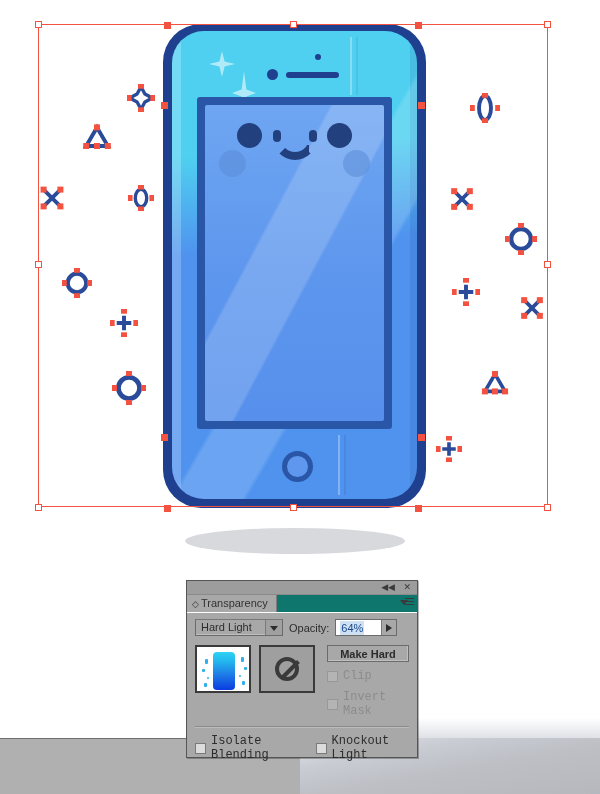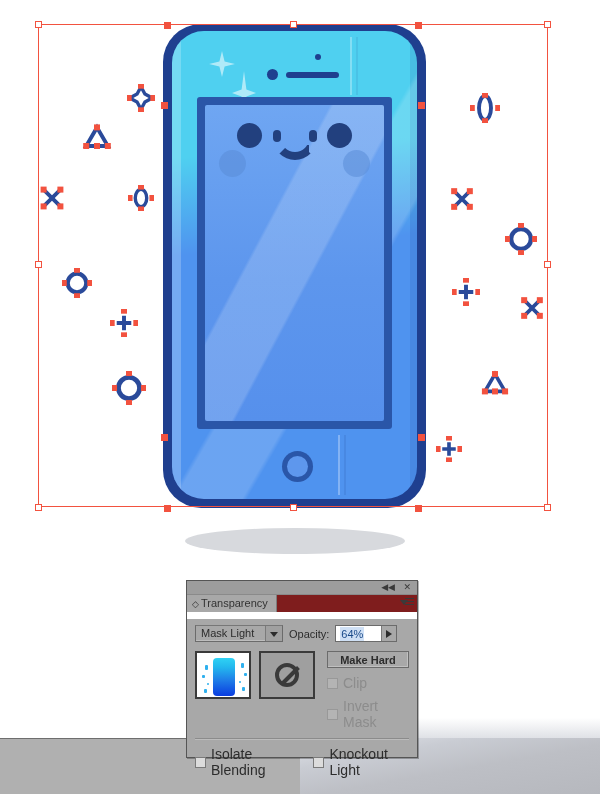--- a/index.html
+++ b/index.html
@@ -234,22 +234,22 @@
     line-height: 11px;
     color: #3a3a3a;
     cursor: pointer;
   }
   .panel-collapse { right: 22px; }
   .panel-close { right: 6px; }
 
   .panel-tabrow {
     position: relative;
     height: 17px;
-    background: #7f1d1d;
-    border-bottom: 7px solid #ffffff;
+    background: #0f766e;
+    border-bottom: 1px solid #ffffff;
   }
   .panel-tab {
     position: absolute;
     left: 0; top: 0;
     height: 17px;
     padding: 0 8px 0 5px;
     background: #a8a8a8;
     line-height: 17px;
     font-size: 11px;
     color: #333333;
@@ -404,21 +404,21 @@
   .cbrow { display: flex; align-items: center; gap: 5px; margin-top: 7px; }
   .cbox {
     width: 11px; height: 11px;
     background: #dcdcdc;
     border: 1px solid #7a7a7a;
     box-sizing: border-box;
     flex: 0 0 auto;
     cursor: pointer;
   }
   .cbox.disabled { background: #b4b4b4; border-color: #989898; }
-  .cblabel { font-size: 14px; color: #2c2c2c; }
+  .cblabel { font-size: 12px; color: #2c2c2c; font-family: Liberation Mono, monospace; }
   .cblabel.disabled { color: #8c8c8c; }
 
   .divider {
     margin: 8px 0 0 0;
     height: 1px;
     background: #8b8b8b;
     border-bottom: 1px solid #bcbcbc;
   }
   .bottom-rows { padding: 6px 0 0 0; }
   .brow { display: flex; align-items: center; gap: 5px; margin-bottom: 6px; }
@@ -635,21 +635,21 @@
       <div class="panel-menu">
         <span class="tri"></span>
         <span class="bars"></span>
       </div>
     </div>
 
     <div class="panel-body">
 
       <div class="row1">
         <div class="blend-select">
-          <span>Mask Light</span>
+          <span>Hard Light</span>
           <span class="blend-arrow"></span>
         </div>
         <span class="opacity-label">Opacity:</span>
         <div class="opacity-field">
           <span class="opacity-value">64%</span>
           <span class="opacity-stepper"></span>
         </div>
       </div>
 
       <div class="row2">

